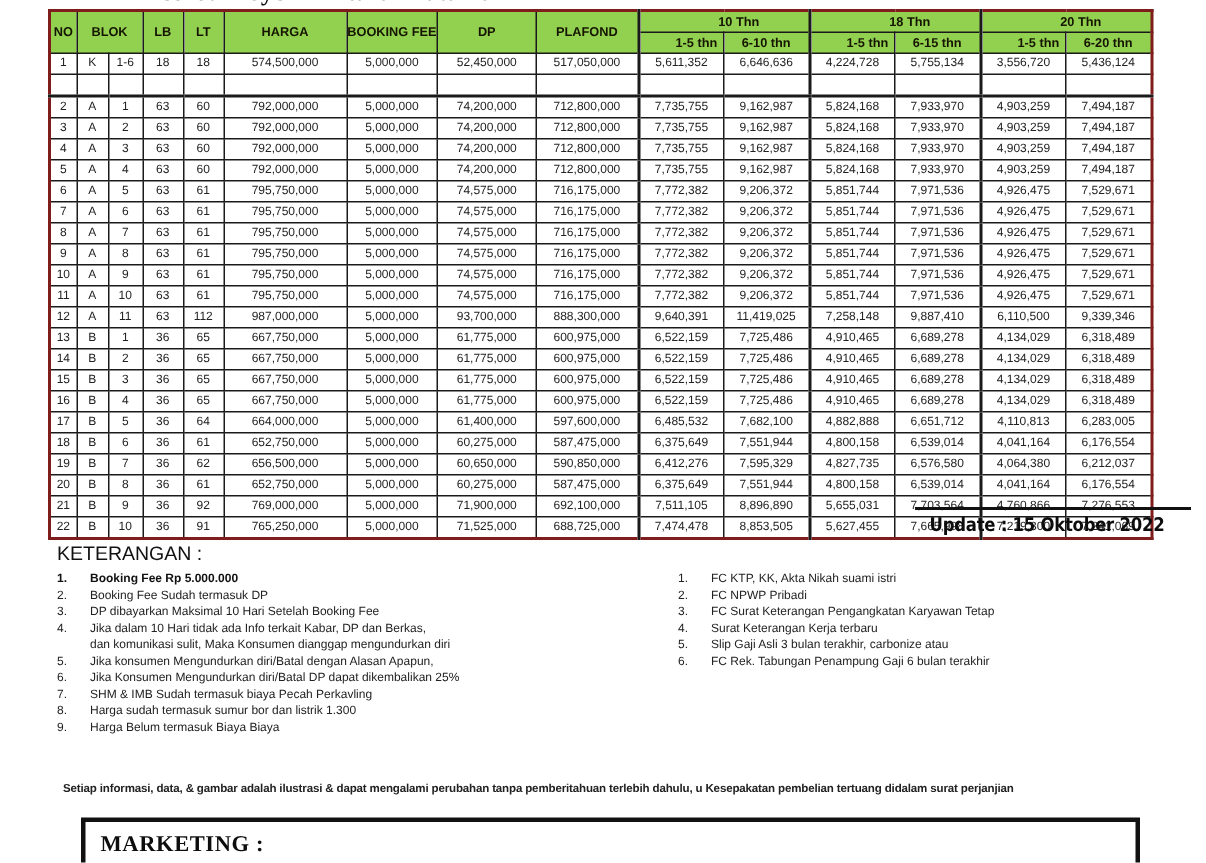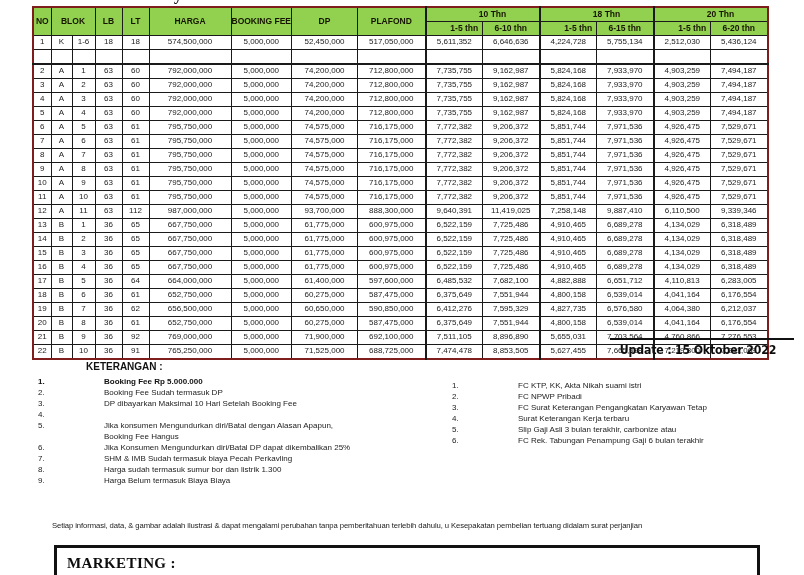--- a/index.html
+++ b/index.html
@@ -26,34 +26,34 @@
 
   
   .update-rule{position:absolute;left:610px;top:338px;width:184px;height:2px;background:#111;}
   .update-date{
     position:absolute;left:608px;top:342px;width:180px;text-align:center;
     font-family:"DejaVu Sans",sans-serif;font-weight:bold;font-size:12.5px;color:#0d0d0d;
     transform:scaleX(.88);transform-origin:center;letter-spacing:-.2px;white-space:nowrap;
   }
 
   
-  .section-title{font-weight:bold;font-size:10px;color:#111;margin-left:48px;}
+  .section-title{font-weight:normal;font-size:13px;color:#111;}
   .notes{position:absolute;font-size:8px;color:#222;}
   #keterangan{left:38px;top:361px;width:372px;}
   #keterangan .section-title{margin-bottom:4px;}
   #persyaratan{left:452px;top:369px;width:340px;}
   #persyaratan .items{margin-top:11px;}
   .li{display:flex;line-height:11px;}
   .li .num{width:22px;flex:0 0 22px;}
-  .li .txt{flex:1;margin-left:44px;}
+  .li .txt{flex:1;}
   .li.bold{font-weight:bold;color:#111;}
 
   .disclaimer{
-    position:absolute;left:52px;top:521px;width:740px;
-    font-size:7.7px;letter-spacing:-.1px;white-space:nowrap;color:#222;
+    position:absolute;left:42px;top:521px;width:740px;
+    font-size:7.7px;letter-spacing:-.1px;white-space:nowrap;color:#222;font-weight:bold;
   }
 
   
   .marketing-box{position:absolute;left:54px;top:545px;width:700px;height:44px;border:3px solid #111;background:#fff;}
   .marketing-title{margin:7px 0 2px 10px;font-family:"Liberation Serif",serif;font-weight:bold;font-size:15px;letter-spacing:.4px;color:#0d0d0d;}
 </style>
 </head>
 <body>
 
 <div class="clipped-title">
@@ -109,21 +109,21 @@
         <td>18</td>
         <td>18</td>
         <td>574,500,000</td>
         <td>5,000,000</td>
         <td>52,450,000</td>
         <td>517,050,000</td>
         <td>5,611,352</td>
         <td>6,646,636</td>
         <td>4,224,728</td>
         <td>5,755,134</td>
-        <td>2,512,030</td>
+        <td>3,556,720</td>
         <td>5,436,124</td>
       </tr>
       <tr class="sep">
         <td></td>
         <td></td>
         <td></td>
         <td></td>
         <td></td>
         <td></td>
         <td></td>
@@ -516,27 +516,28 @@
       </div>
       <div class="li">
         <span class="num">3.</span>
         <div class="txt">
           <div>DP dibayarkan Maksimal 10 Hari Setelah Booking Fee</div>
         </div>
       </div>
       <div class="li">
         <span class="num">4.</span>
         <div class="txt">
+          <div>Jika dalam 10 Hari tidak ada Info terkait Kabar, DP dan Berkas,</div>
+          <div>dan komunikasi sulit,  Maka Konsumen dianggap mengundurkan diri</div>
         </div>
       </div>
       <div class="li">
         <span class="num">5.</span>
         <div class="txt">
           <div>Jika konsumen Mengundurkan diri/Batal dengan Alasan Apapun,</div>
-          <div>Booking Fee Hangus</div>
         </div>
       </div>
       <div class="li">
         <span class="num">6.</span>
         <div class="txt">
           <div>Jika Konsumen Mengundurkan diri/Batal DP dapat dikembalikan 25%</div>
         </div>
       </div>
       <div class="li">
         <span class="num">7.</span>

